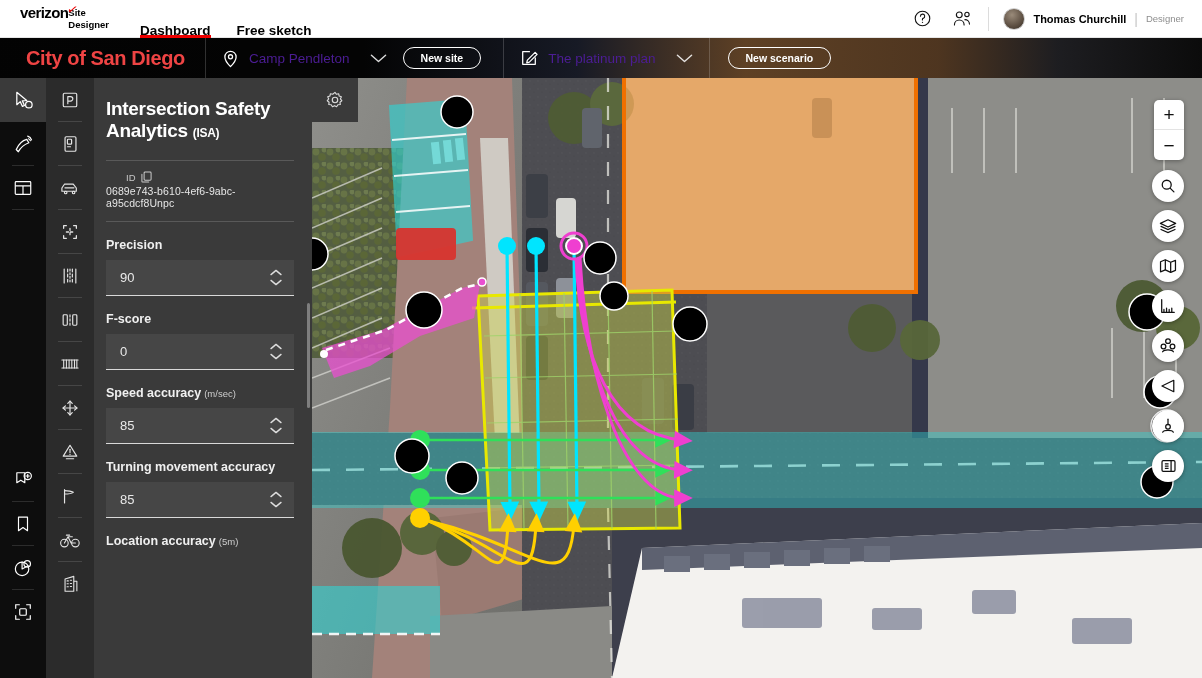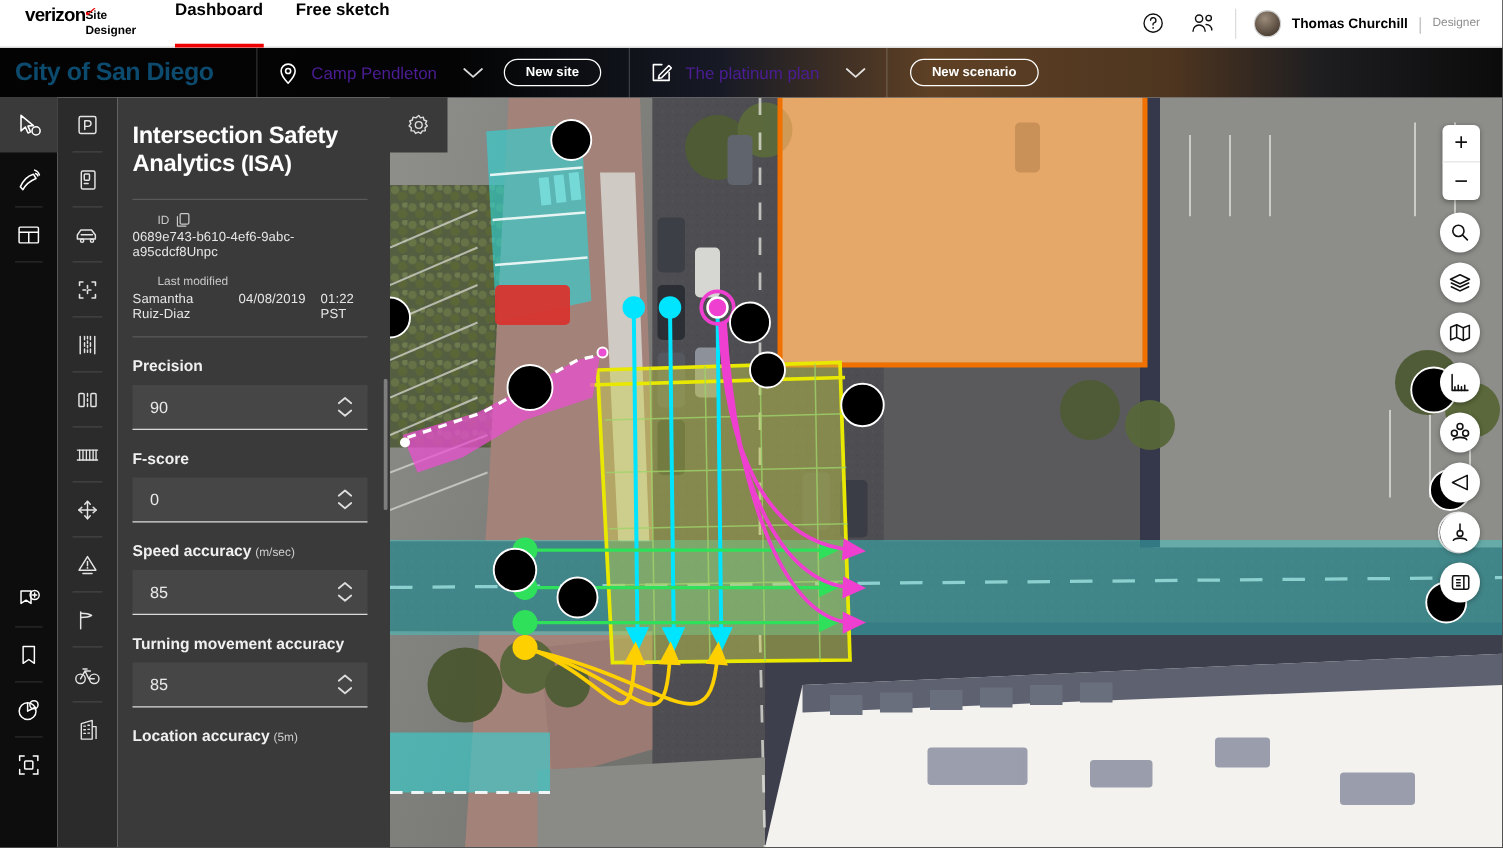--- a/index.html
+++ b/index.html
@@ -22,21 +22,21 @@
     color: #000; line-height: 13px; position: relative; display:inline-block;
   }
   .brand-check {
     position:absolute; right:-9px; top:-3px; color:#ee0000; font-size:13px;
     font-weight:400; transform: rotate(12deg);
   }
   .brand-sub { font-size: 9.5px; color:#000; font-weight: bold; line-height:12px; margin-top:1px; }
   .navtabs { display: flex; align-items: center; height: 38px; margin-left: 30px; gap: 26px; }
   .navtab {
     font-size: 13.5px; font-weight: bold; color: #000; height: 38px;
-    display:flex; align-items:flex-start; position: relative; cursor: pointer;
+    display:flex; align-items:flex-end; position: relative; cursor: pointer;
   }
   .navtab.active::after {
     content:""; position:absolute; bottom:0; left:0; right:0; height:3px; background:#ee0000;
   }
   .topbar-right {
     margin-left:auto; display:flex; align-items:center; height:38px;
   }
   .hdr-icon {
     width: 40px; height:38px; display:flex; align-items:center; justify-content:center; cursor:pointer;
   }
@@ -60,22 +60,22 @@
   }
   .projbar-bg { position:absolute; inset:0; background:#1a1a1a; }
   .projbar-bg::before {
     content:""; position:absolute; inset:0;
     background:
       linear-gradient(90deg, rgba(0,0,0,.88) 0%, rgba(0,0,0,.86) 30%, rgba(22,26,40,.80) 48%,
         rgba(150,96,45,.55) 62%, rgba(110,70,35,.62) 78%, rgba(30,30,34,.85) 88%, rgba(10,10,10,.92) 100%);
   }
   .projbar-inner { position:relative; display:flex; align-items:center; width:100%; height:40px; }
   .proj-title {
-    color:#0c4a6e; font-size:20px; font-weight:bold; letter-spacing:-0.4px;
-    padding-left:12px; width:205px; white-space:nowrap;
+    color:#ef4444; font-size:20px; font-weight:bold; letter-spacing:-0.4px;
+    padding-left:26px; width:205px; white-space:nowrap;
   }
   .proj-div { width:1px; height:40px; background:rgba(255,255,255,.18); }
   .proj-group { display:flex; align-items:center; gap:10px; padding:0 16px; height:40px; }
   .proj-label { color:#4c1d95; font-size:13.5px; font-weight:normal; white-space:nowrap; }
   .chev { opacity:.85; cursor:pointer; display:flex; align-items:center; }
   .pill {
     border:1px solid #fff; border-radius:14px; color:#fff; font-size:10.5px; font-weight:bold;
     padding: 4px 17px; background:transparent; white-space:nowrap; cursor:pointer;
   }
 
@@ -95,21 +95,21 @@
 
   
   .panel {
     position:absolute; top:78px; left:94px; width:218px; height:600px;
     background:#3a3a3a; z-index:28; overflow:hidden;
   }
   .panel-scroll { position:absolute; inset:0; padding: 20px 18px 0 12px; }
   .panel-title {
     color:#fff; font-size:19px; font-weight:bold; line-height:22px; letter-spacing:-0.3px;
   }
-  .panel-title .abbr { font-size:18px; }
+  .panel-title .abbr { font-size:12px; }
   .panel-hr { height:1px; background:rgba(255,255,255,.16); margin:16px 0 10px 0; }
   .meta-label {
     color:#c9c9c9; font-size:9.5px; display:flex; align-items:center; gap:5px; margin-bottom:2px;margin-left:20px;
   }
   .meta-value { color:#e6e6e6; font-size:10.5px; letter-spacing:.1px; }
   .meta-row { display:flex; gap:12px; align-items:baseline; }
   .meta-block { margin-bottom:12px; }
   .field { margin-top:16px; }
   .field-label { color:#f0f0f0; font-size:12.5px; font-weight:bold; margin-bottom:8px; }
   .field-label .unit { font-size:9.5px; font-weight:normal; color:#cfcfcf; margin-left:3px; }
@@ -691,28 +691,20 @@
         <div class="meta-label">
           <span>ID</span>
           <svg width="11" height="12" viewBox="0 0 12 13" fill="none" stroke="#c9c9c9" stroke-width="1.1">
             <rect x="3.4" y="1" width="7.6" height="9" rx="1"></rect>
               <path d="M8.4 11.9 H1.6 a.6.6 0 0 1-.6-.6 V3.6" stroke-linecap="round"></path>
           </svg>
         </div>
         <div class="meta-value">0689e743-b610-4ef6-9abc-a95cdcf8Unpc</div>
       </div>
 
-      <div class="meta-block">
-        <div class="meta-label">Last modified</div>
-        <div class="meta-row">
-          <span class="meta-value">Samantha Ruiz-Diaz</span>
-          <span class="meta-value">04/08/2019</span>
-          <span class="meta-value">01:22 PST</span>
-        </div>
-      </div>
       <div class="panel-hr" style="margin:6px 0 0 0;"></div>
 
       <div class="field">
         <div class="field-label"><span>Precision</span><span class="unit"></span></div>
         <div class="input-wrap">
           <span class="input-val">90</span>
           <span class="stepper">
             <svg width="12" height="7" viewBox="0 0 12 7" fill="none" stroke="#ddd" stroke-width="1.4">
                 <path d="M1 5.6 L6 1.4 L11 5.6" stroke-linecap="round" stroke-linejoin="round"></path>
               </svg>

